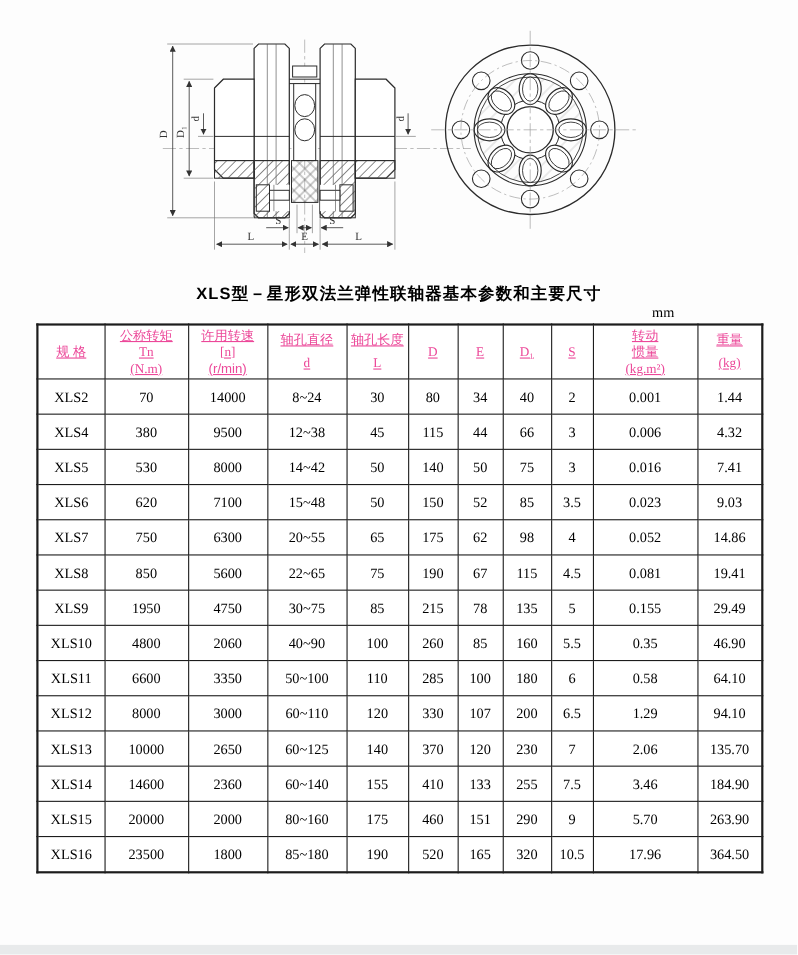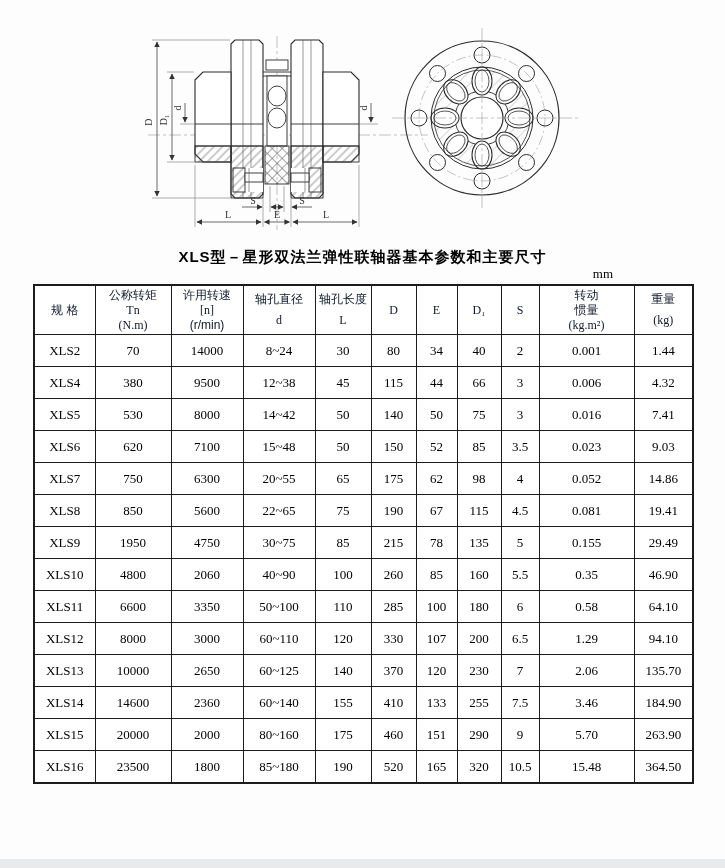--- a/index.html
+++ b/index.html
@@ -14,30 +14,30 @@
   .cl{stroke:#9a9a9a;stroke-width:0.6;stroke-dasharray:12 3 3 3;fill:none;}
   .dim{stroke:#444444;stroke-width:0.8;fill:none;}
   .ext{stroke:#777777;stroke-width:0.6;fill:none;}
   .dimtext{font-family:"Liberation Serif",serif;font-size:10px;fill:#333;}
   .hatched{fill:url(#hatch);stroke:#2b2b2b;stroke-width:0.9;}
   .xhatched{fill:url(#xhatch);stroke:#2b2b2b;stroke-width:0.9;}
   .petal-o{fill:#ffffff;stroke:#2b2b2b;stroke-width:1.05;}
   .petal-i{fill:none;stroke:#2b2b2b;stroke-width:0.8;}
   .bolt-hole{fill:#ffffff;stroke:#2b2b2b;stroke-width:1;}
   
-  .title-row{position:relative;text-align:center;margin-top:0;height:24px;}
+  .title-row{position:relative;text-align:center;margin-top:10px;height:24px;}
   .doc-title{font-weight:bold;font-size:15px;letter-spacing:1px;color:#000;}
   .unit{position:absolute;right:112px;top:18px;font-size:13px;
         font-family:"Liberation Serif",serif;color:#000;}
   
   table.spec{border-collapse:collapse;margin:12px 33px 0 33px;width:659px;
              table-layout:fixed;border:2px solid #1c1c1c;background:#fff;}
   table.spec th,table.spec td{border:1px solid #1c1c1c;text-align:center;
              vertical-align:middle;padding:0;overflow:hidden;}
-  table.spec thead th{height:48px;font-size:12px;font-weight:normal;line-height:1.25;color:#0f172a;}
+  table.spec thead th{height:48px;font-size:12px;font-weight:normal;line-height:1.25;color:#ec4899;text-decoration:underline;}
   table.spec td{height:31px;font-family:"Liberation Serif",serif;font-size:13px;color:#000;}
   th div.latin{font-family:"Liberation Serif",serif;font-size:12px;}
   th div.gapline{margin-top:6px;}
   .bottom-strip{position:absolute;left:0;bottom:0;width:100%;height:9px;background:#e8eaeb;}
 </style>
 </head>
 <body>
 
 <div class="page">
 
@@ -451,20 +451,20 @@
         <tr>
           <td>XLS16</td>
           <td>23500</td>
           <td>1800</td>
           <td>85~180</td>
           <td>190</td>
           <td>520</td>
           <td>165</td>
           <td>320</td>
           <td>10.5</td>
-          <td>15.48</td>
+          <td>17.96</td>
           <td>364.50</td>
         </tr>
       </tbody>
   </table>
 
   <div class="bottom-strip"></div>
 </div>
 
 </body></html>

